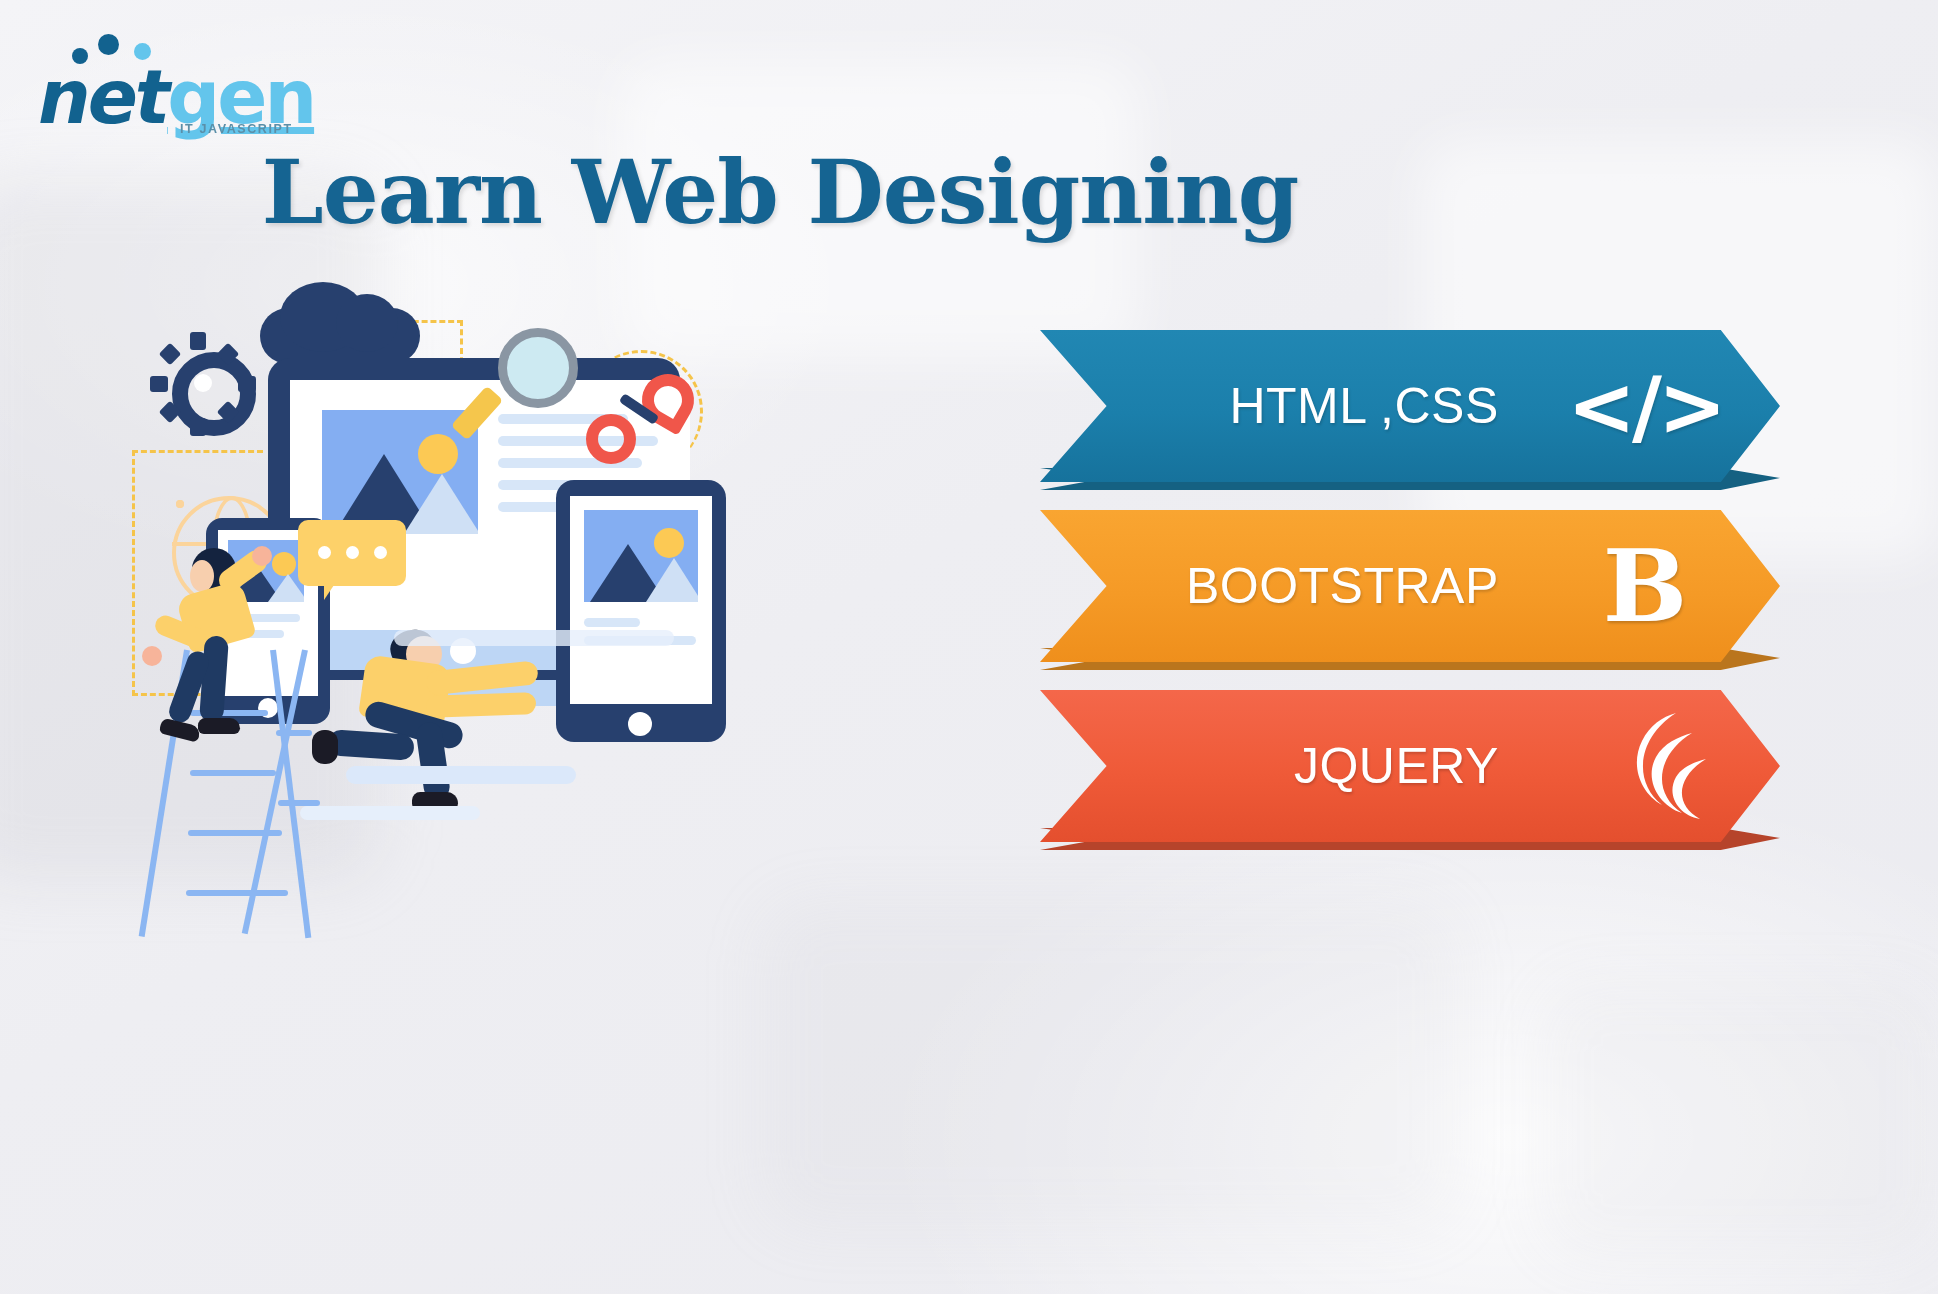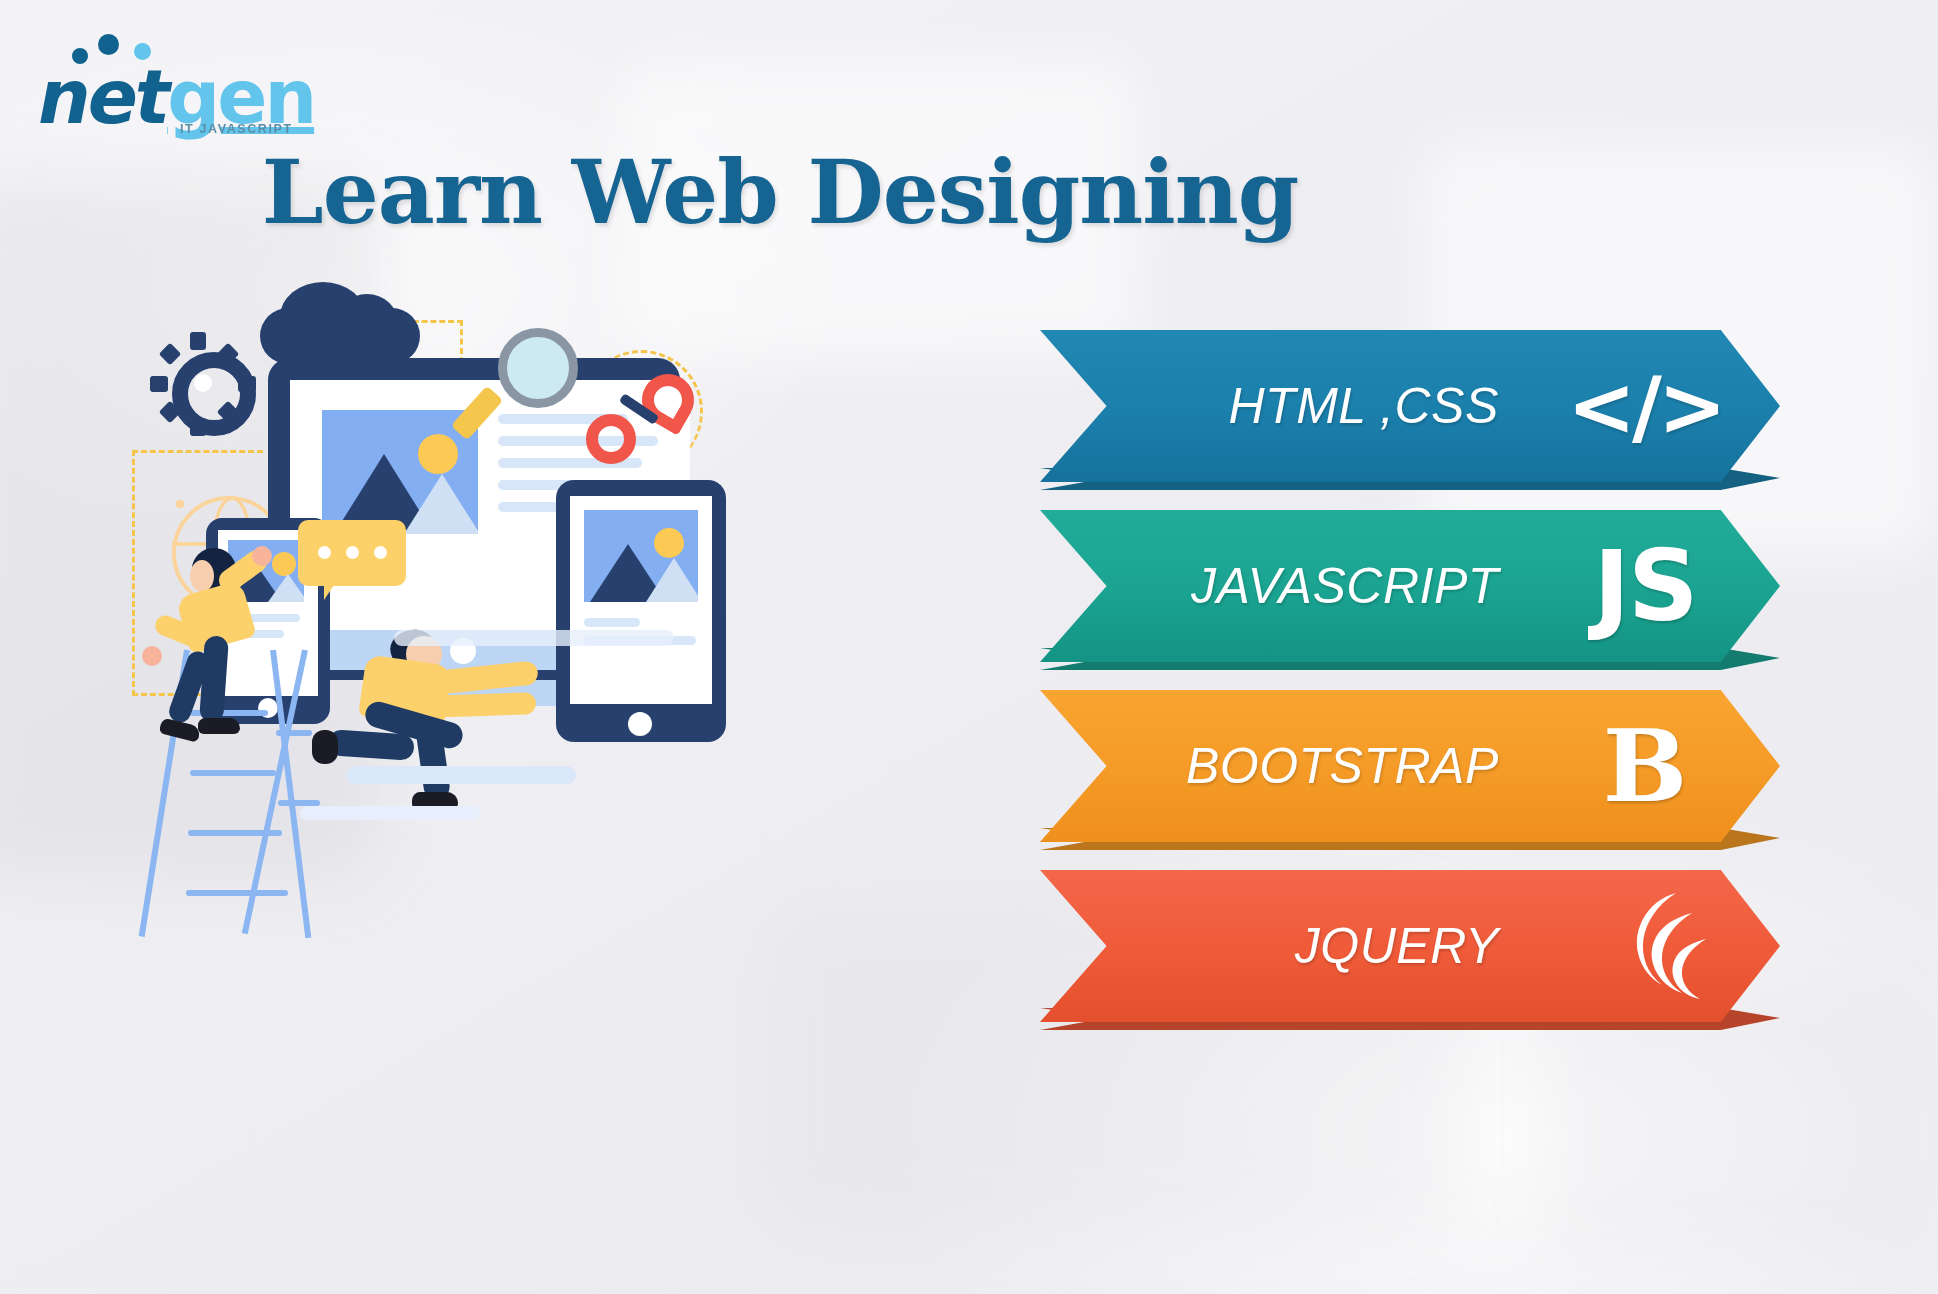--- a/index.html
+++ b/index.html
@@ -52,21 +52,20 @@
     position:absolute;left:6px;top:150px;width:98%;height:18px;
     background:rgba(0,0,0,.16);filter:blur(9px);border-radius:10px;z-index:-1;
   }
   .banner .label{
     position:absolute;left:0;top:0;height:152px;width:62%;
     display:flex;align-items:center;justify-content:flex-end;
     padding-left:110px;box-sizing:border-box;
     color:#fff;font-size:50px;letter-spacing:.5px;
     font-family:"Liberation Sans",sans-serif;font-weight:normal;
     text-shadow:1px 2px 3px rgba(0,0,0,.18);
-    font-style:italic;
   }
   .banner .glyph{
     position:absolute;right:60px;top:0;height:152px;width:150px;
     display:flex;align-items:center;justify-content:center;color:#fff;
   }
   .glyph-code{font-size:82px;font-weight:bold;font-family:"DejaVu Sans",sans-serif;
     letter-spacing:-4px;text-shadow:1px 2px 3px rgba(0,0,0,.18);}
   .glyph-js{font-size:98px;font-weight:bold;font-family:"DejaVu Sans",sans-serif;
     letter-spacing:-2px;text-shadow:1px 2px 3px rgba(0,0,0,.2);}
   .glyph-b{font-size:100px;font-weight:bold;font-family:"DejaVu Serif",serif;
@@ -249,29 +248,20 @@
     <div class="banner">
       <div class="shadow"></div>
       <div class="bevel" style="background:#1b7fab;"></div>
       <div class="face" style="background:linear-gradient(180deg,#2187b3 0%,#1b7fab 55%,#16729c 100%);"></div>
       <div class="label">HTML ,CSS</div>
       <div class="glyph">
         <span class="glyph-code">&lt;/&gt;</span>
       </div>
     </div>
 
-    <div class="banner">
-      <div class="shadow"></div>
-      <div class="bevel" style="background:#1aa391;"></div>
-      <div class="face" style="background:linear-gradient(180deg,#21ac99 0%,#1aa391 55%,#149384 100%);"></div>
-      <div class="label">JAVASCRIPT</div>
-      <div class="glyph">
-        <span class="glyph-js">JS</span>
-      </div>
-    </div>
 
     <div class="banner">
       <div class="shadow"></div>
       <div class="bevel" style="background:#f59a26;"></div>
       <div class="face" style="background:linear-gradient(180deg,#f9a531 0%,#f59a26 55%,#ef8f1c 100%);"></div>
       <div class="label">BOOTSTRAP</div>
       <div class="glyph">
         <span class="glyph-b">B</span>
       </div>
     </div>

